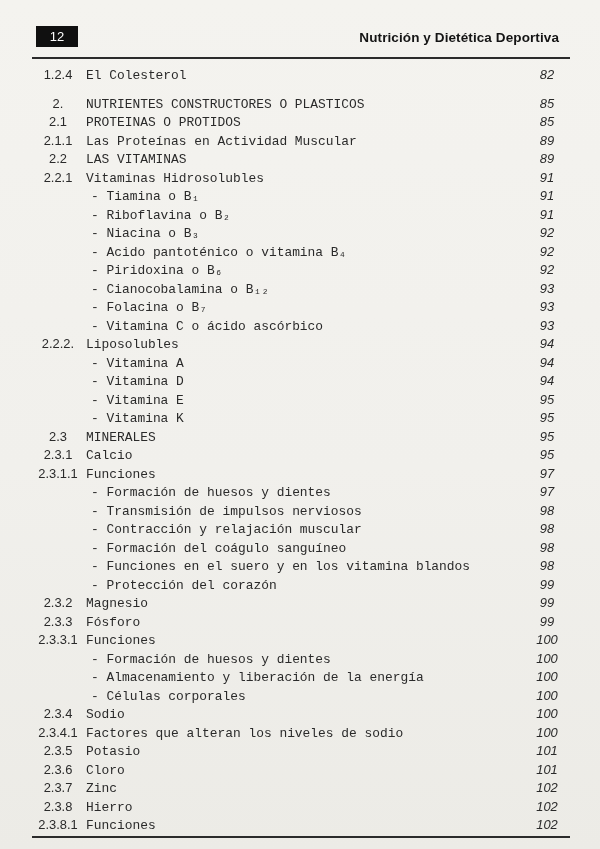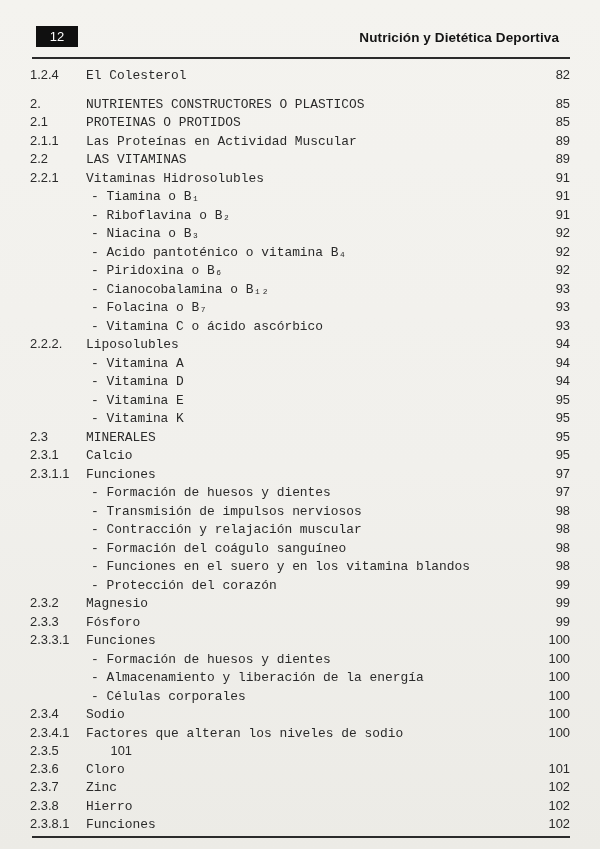--- a/index.html
+++ b/index.html
@@ -38,24 +38,24 @@
   .top-rule { top: 57px; }
   .bottom-rule { bottom: 11px; }
   .toc {
     position: absolute; top: 66px; left: 30px; right: 30px;
   }
   .toc-row {
     display: flex; align-items: baseline;
     line-height: 17.5px; font-size: 12.9px; color: #2a2a2a;
   }
   .toc-row.gap-before { margin-top: 10px; }
-  .col-num { flex: 0 0 56px; white-space: nowrap; }
+  .col-num { flex: 0 0 56px; white-space: nowrap; text-align: center; }
   .col-title { flex: 1 1 auto; white-space: nowrap; overflow: hidden; font-family: Liberation Mono, monospace; }
   .toc-row.dash .col-title { padding-left: 5px; }
-  .col-page { flex: 0 0 46px; text-align: right; }
+  .col-page { flex: 0 0 46px; text-align: center; font-style: italic; }
 </style>
 </head>
 <body>
 
 <div class="page" style="color: rgb(42, 42, 42);">
   <header class="page-header">
     <div class="page-number-box" style="background: rgb(16, 16, 16); color: rgb(255, 255, 255);">
       <span>12</span>
     </div>
     <div class="book-title">Nutrición y Dietética Deportiva</div>
@@ -237,20 +237,21 @@
         <span class="col-title">Sodio</span>
         <span class="col-page">100</span>
       </div>
       <div class="toc-row">
         <span class="col-num">2.3.4.1</span>
         <span class="col-title">Factores que alteran los niveles de sodio</span>
         <span class="col-page">100</span>
       </div>
       <div class="toc-row">
         <span class="col-num">2.3.5</span>
+        <span class="col-title">Potasio</span>
         <span class="col-page">101</span>
       </div>
       <div class="toc-row">
         <span class="col-num">2.3.6</span>
         <span class="col-title">Cloro</span>
         <span class="col-page">101</span>
       </div>
       <div class="toc-row">
         <span class="col-num">2.3.7</span>
         <span class="col-title">Zinc</span>

